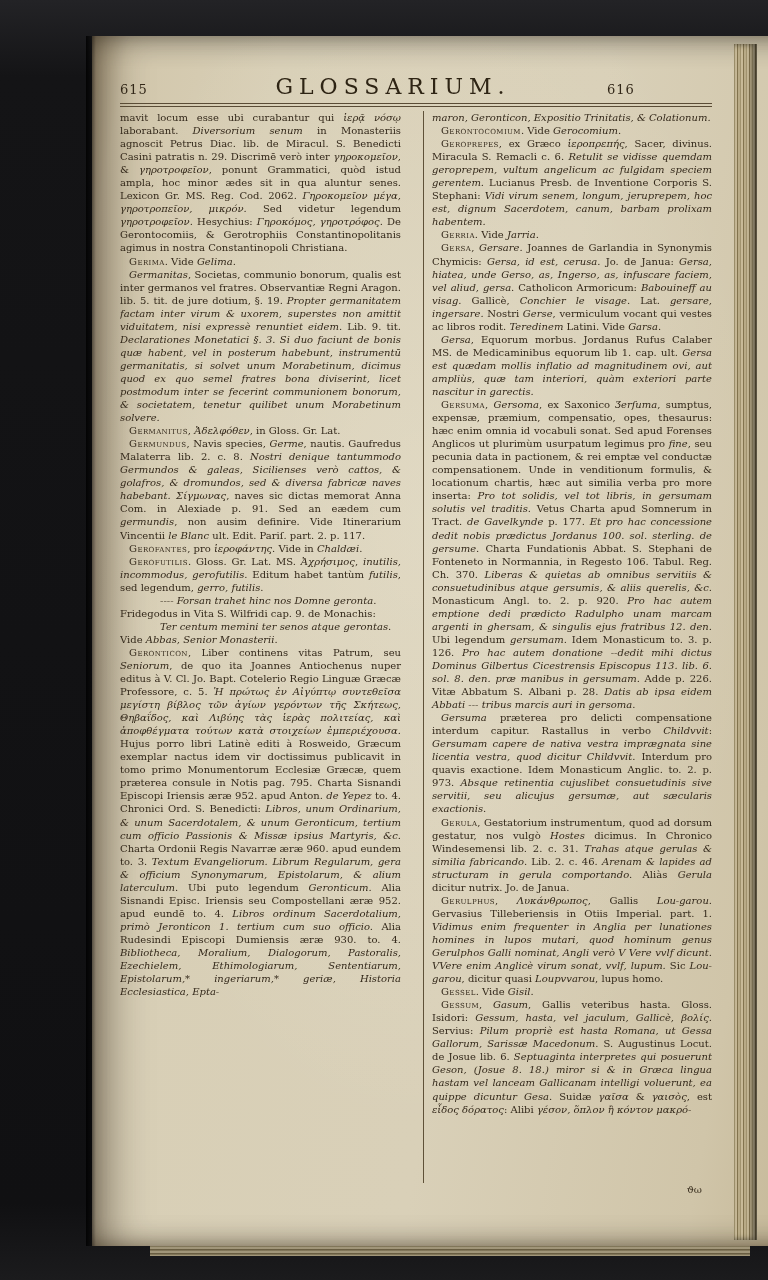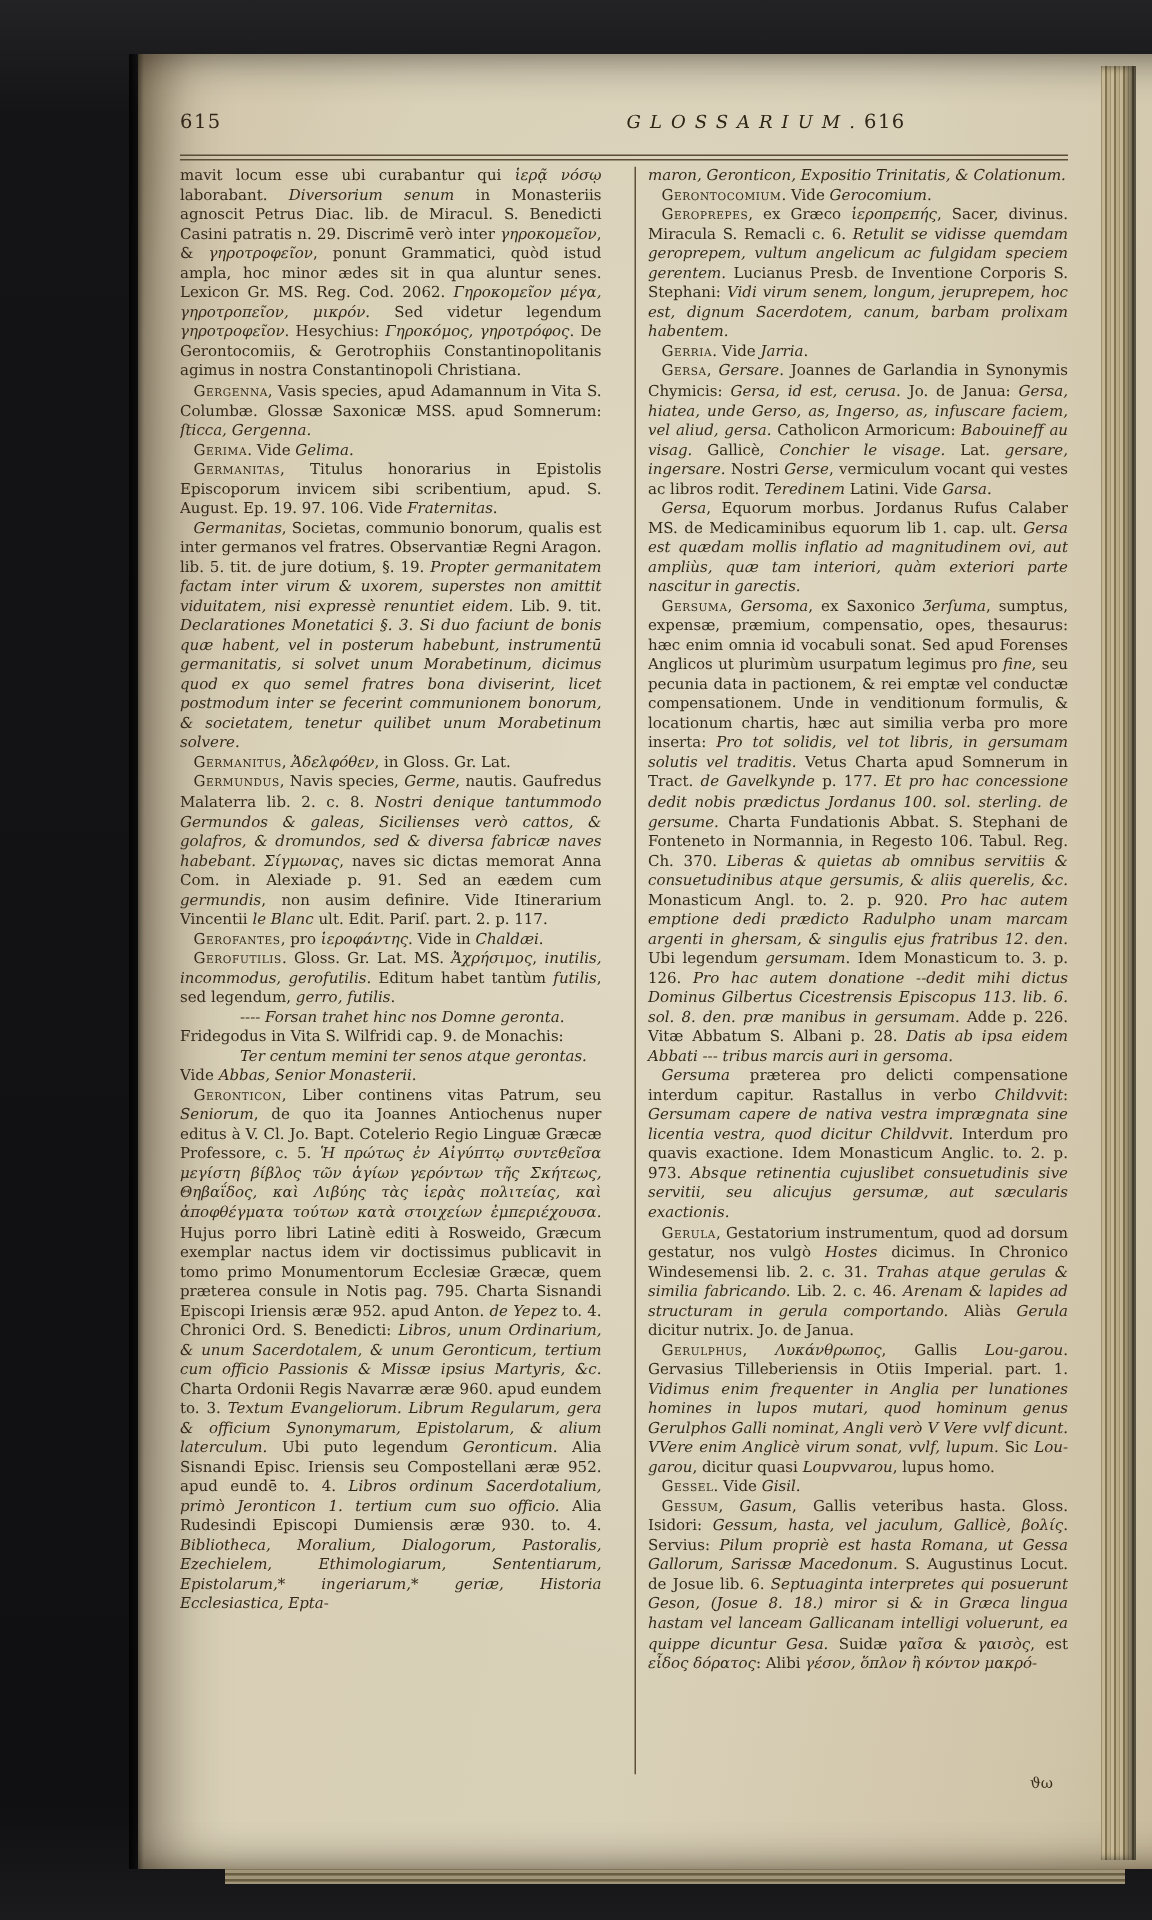--- a/index.html
+++ b/index.html
@@ -31,25 +31,24 @@
     background:repeating-linear-gradient(180deg,#9b8d68 0 1px,#c3b591 1px 3px,#7d6f4c 3px 4px);
     opacity:0.8;
   }
   .textblock{
     position:absolute;left:28px;top:38px;width:592px;color:#322718;
   }
   .header{
     display:flex;align-items:baseline;height:26px;
   }
   .pageno{width:90px;font-size:13px;letter-spacing:1px;}
-  .pageno.right{text-align:left;padding-right:46px;}
+  .pageno.right{text-align:center;padding-right:46px;}
   .running-title{
-    flex:1;text-align:right;font-size:12px;letter-spacing:6px;
+    flex:1;text-align:center;font-size:22px;letter-spacing:6px;
     color:#2e2414;
-    font-style:italic;
   }
   .double-rule{border-top:1px solid #5a4c36;border-bottom:1px solid #5a4c36;height:2px;margin-top:3px;}
   .cols{
     display:flex;margin-top:4px;height:1072px;overflow:hidden;gap:16px;
   }
   .col{width:289px;}
   .col.left{padding-right:6px;}
   .col.right{border-left:1px solid #5f5138;padding-left:8px;width:288px;}
   .para{
     font-size:10px;line-height:13.05px;text-align:justify;
@@ -74,23 +73,21 @@
     <div class="textblock">
       <div class="header">
         <div class="pageno">615</div>
         <div class="running-title">GLOSSARIUM.</div>
         <div class="pageno right">616</div>
       </div>
       <div class="double-rule"></div>
       <div class="cols">
         <div class="col left" id="col-left">
             <div class="para"><span class="r-n">mavit locum esse ubi curabantur qui </span><span class="r-g">ἱερᾷ νόσῳ</span><span class="r-n"> laborabant. </span><span class="r-i">Diversorium senum</span><span class="r-n"> in Monasteriis agnoscit Petrus Diac. lib. de Miracul. S. Benedicti Casini patratis n. 29. Discrimē verò inter </span><span class="r-g">γηροκομεῖον</span><span class="r-n">, &amp; </span><span class="r-g">γηροτροφεῖον</span><span class="r-n">, ponunt Grammatici, quòd istud ampla, hoc minor ædes sit in qua aluntur senes. Lexicon Gr. MS. Reg. Cod. 2062. </span><span class="r-g">Γηροκομεῖον μέγα, γηροτροπεῖον, μικρόν.</span><span class="r-n"> Sed videtur legendum </span><span class="r-g">γηροτροφεῖον</span><span class="r-n">. Hesychius: </span><span class="r-g">Γηροκόμος, γηροτρόφος</span><span class="r-n">. De Gerontocomiis, &amp; Gerotrophiis Constantinopolitanis agimus in nostra Constantinopoli Christiana.</span></div>
-            <div class="para ind"><span class="r-sc">Gergenna</span><span class="r-n">, Vasis species, apud Adamannum in Vita S. Columbæ. Glossæ Saxonicæ MSS. apud Somnerum: </span><span class="r-i">ſticca, Gergenna.</span></div>
             <div class="para ind"><span class="r-sc">Gerima</span><span class="r-n">. Vide </span><span class="r-i">Gelima</span><span class="r-n">.</span></div>
-            <div class="para ind"><span class="r-sc">Germanitas</span><span class="r-n">, Titulus honorarius in Epistolis Episcoporum invicem sibi scribentium, apud. S. August. Ep. 19. 97. 106. Vide </span><span class="r-i">Fraternitas</span><span class="r-n">.</span></div>
             <div class="para ind"><span class="r-i">Germanitas</span><span class="r-n">, Societas, communio bonorum, qualis est inter germanos vel fratres. Observantiæ Regni Aragon. lib. 5. tit. de jure dotium, §. 19. </span><span class="r-i">Propter germanitatem factam inter virum &amp; uxorem, superstes non amittit viduitatem, nisi expressè renuntiet eidem.</span><span class="r-n"> Lib. 9. tit. </span><span class="r-i">Declarationes Monetatici §. 3. Si duo faciunt de bonis quæ habent, vel in posterum habebunt, instrumentū germanitatis, si solvet unum Morabetinum, dicimus quod ex quo semel fratres bona diviserint, licet postmodum inter se fecerint communionem bonorum, &amp; societatem, tenetur quilibet unum Morabetinum solvere.</span></div>
             <div class="para ind"><span class="r-sc">Germanitus</span><span class="r-n">, </span><span class="r-g">Ἀδελφόθεν</span><span class="r-n">, in Gloss. Gr. Lat.</span></div>
             <div class="para ind"><span class="r-sc">Germundus</span><span class="r-n">, Navis species, </span><span class="r-i">Germe</span><span class="r-n">, nautis. Gaufredus Malaterra lib. 2. c. 8. </span><span class="r-i">Nostri denique tantummodo Germundos &amp; galeas, Sicilienses verò cattos, &amp; golafros, &amp; dromundos, sed &amp; diversa fabricæ naves habebant.</span><span class="r-n"> </span><span class="r-g">Σίγμωνας</span><span class="r-n">, naves sic dictas memorat Anna Com. in Alexiade p. 91. Sed an eædem cum </span><span class="r-i">germundis</span><span class="r-n">, non ausim definire. Vide Itinerarium Vincentii </span><span class="r-i">le Blanc</span><span class="r-n"> ult. Edit. Pariſ. part. 2. p. 117.</span></div>
             <div class="para ind"><span class="r-sc">Gerofantes</span><span class="r-n">, pro </span><span class="r-g">ἱεροφάντης</span><span class="r-n">. Vide in </span><span class="r-i">Chaldæi</span><span class="r-n">.</span></div>
             <div class="para ind"><span class="r-sc">Gerofutilis</span><span class="r-n">. Gloss. Gr. Lat. MS. </span><span class="r-g">Ἀχρήσιμος</span><span class="r-n">, </span><span class="r-i">inutilis, incommodus, gerofutilis.</span><span class="r-n"> Editum habet tantùm </span><span class="r-i">futilis</span><span class="r-n">, sed legendum, </span><span class="r-i">gerro, futilis</span><span class="r-n">.</span></div>
             <div class="para verse"><span class="r-i">---- Forsan trahet hinc nos Domne geronta.</span></div>
             <div class="para"><span class="r-n">Fridegodus in Vita S. Wilfridi cap. 9. de Monachis:</span></div>
             <div class="para verse"><span class="r-i">Ter centum memini ter senos atque gerontas.</span></div>
             <div class="para"><span class="r-n">Vide </span><span class="r-i">Abbas, Senior Monasterii</span><span class="r-n">.</span></div>
             <div class="para ind"><span class="r-sc">Geronticon</span><span class="r-n">, Liber continens vitas Patrum, seu </span><span class="r-i">Seniorum</span><span class="r-n">, de quo ita Joannes Antiochenus nuper editus à V. Cl. Jo. Bapt. Cotelerio Regio Linguæ Græcæ Professore, c. 5. </span><span class="r-g">Ἡ πρώτως ἐν Αἰγύπτῳ συντεθεῖσα μεγίστη βίβλος τῶν ἁγίων γερόντων τῆς Σκήτεως, Θηβαΐδος, καὶ Λιβύης τὰς ἱερὰς πολιτείας, καὶ ἀποφθέγματα τούτων κατὰ στοιχείων ἐμπεριέχουσα.</span><span class="r-n"> Hujus porro libri Latinè editi à Rosweido, Græcum exemplar nactus idem vir doctissimus publicavit in tomo primo Monumentorum Ecclesiæ Græcæ, quem præterea consule in Notis pag. 795. Charta Sisnandi Episcopi Iriensis æræ 952. apud Anton. </span><span class="r-i">de Yepez</span><span class="r-n"> to. 4. Chronici Ord. S. Benedicti: </span><span class="r-i">Libros, unum Ordinarium, &amp; unum Sacerdotalem, &amp; unum Geronticum, tertium cum officio Passionis &amp; Missæ ipsius Martyris, &amp;c.</span><span class="r-n"> Charta Ordonii Regis Navarræ æræ 960. apud eundem to. 3. </span><span class="r-i">Textum Evangeliorum. Librum Regularum, gera &amp; officium Synonymarum, Epistolarum, &amp; alium laterculum.</span><span class="r-n"> Ubi puto legendum </span><span class="r-i">Geronticum</span><span class="r-n">. Alia Sisnandi Episc. Iriensis seu Compostellani æræ 952. apud eundē to. 4. </span><span class="r-i">Libros ordinum Sacerdotalium, primò Jeronticon 1. tertium cum suo officio.</span><span class="r-n"> Alia Rudesindi Episcopi Dumiensis æræ 930. to. 4. </span><span class="r-i">Bibliotheca, Moralium, Dialogorum, Pastoralis, Ezechielem, Ethimologiarum, Sententiarum, Epistolarum,* ingeriarum,* geriæ, Historia Ecclesiastica, Epta-</span></div>

